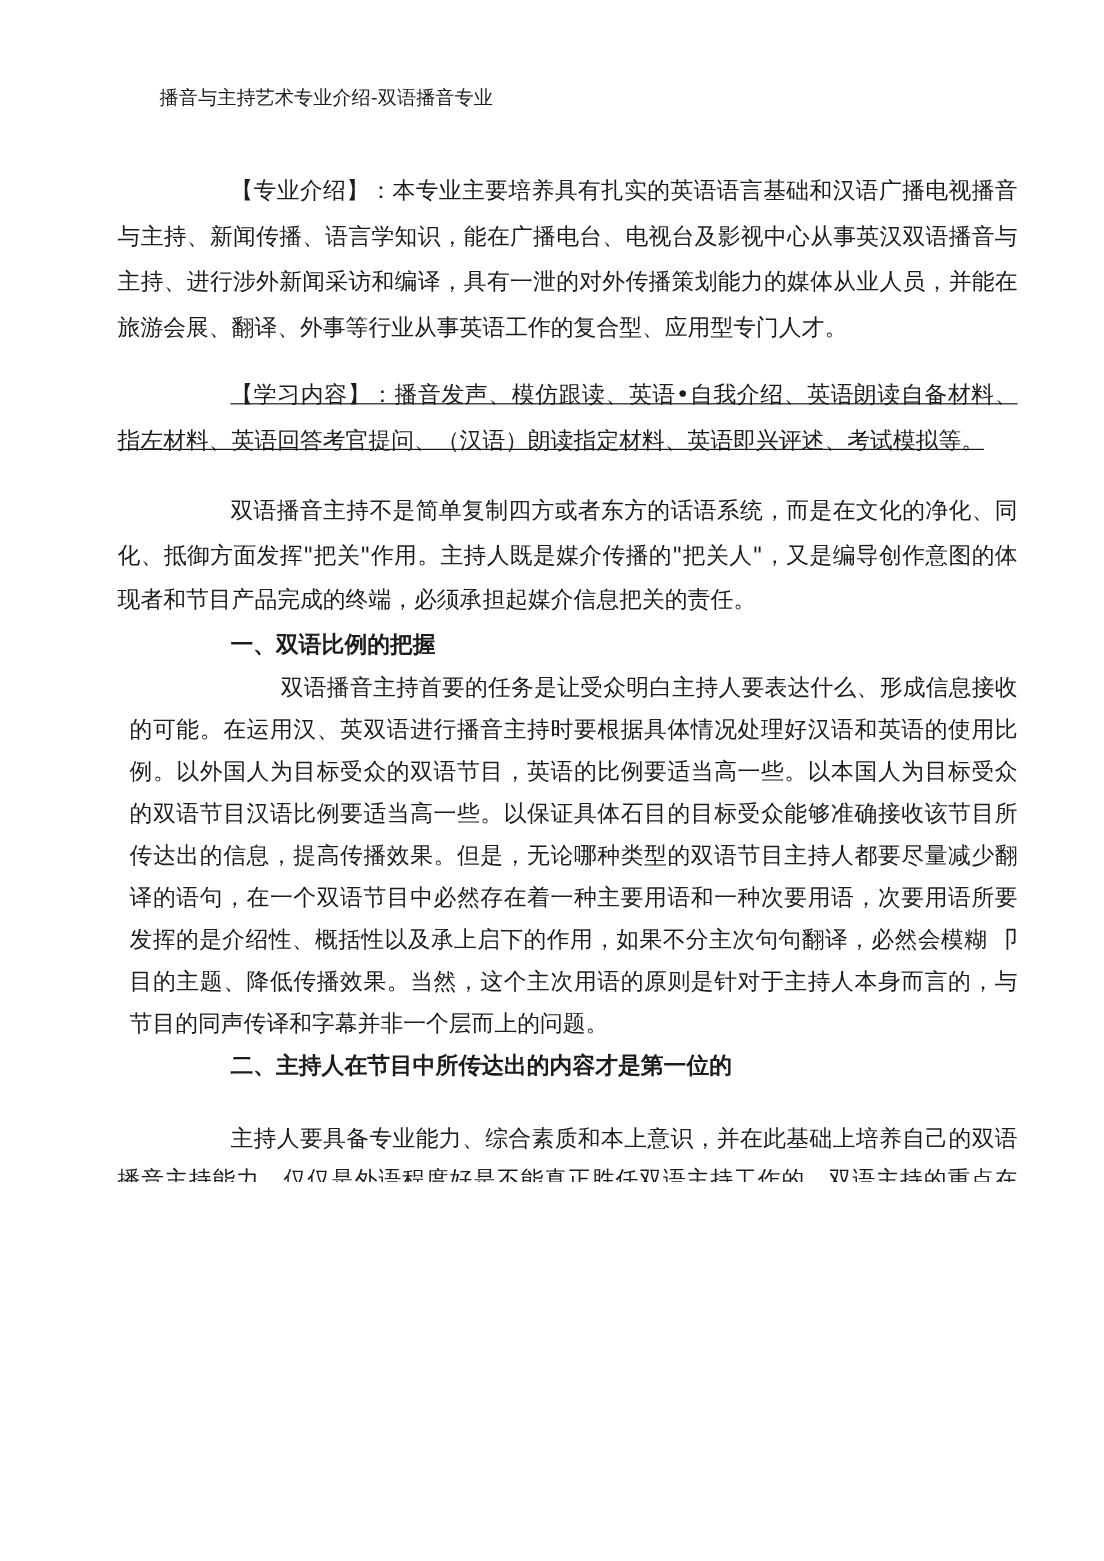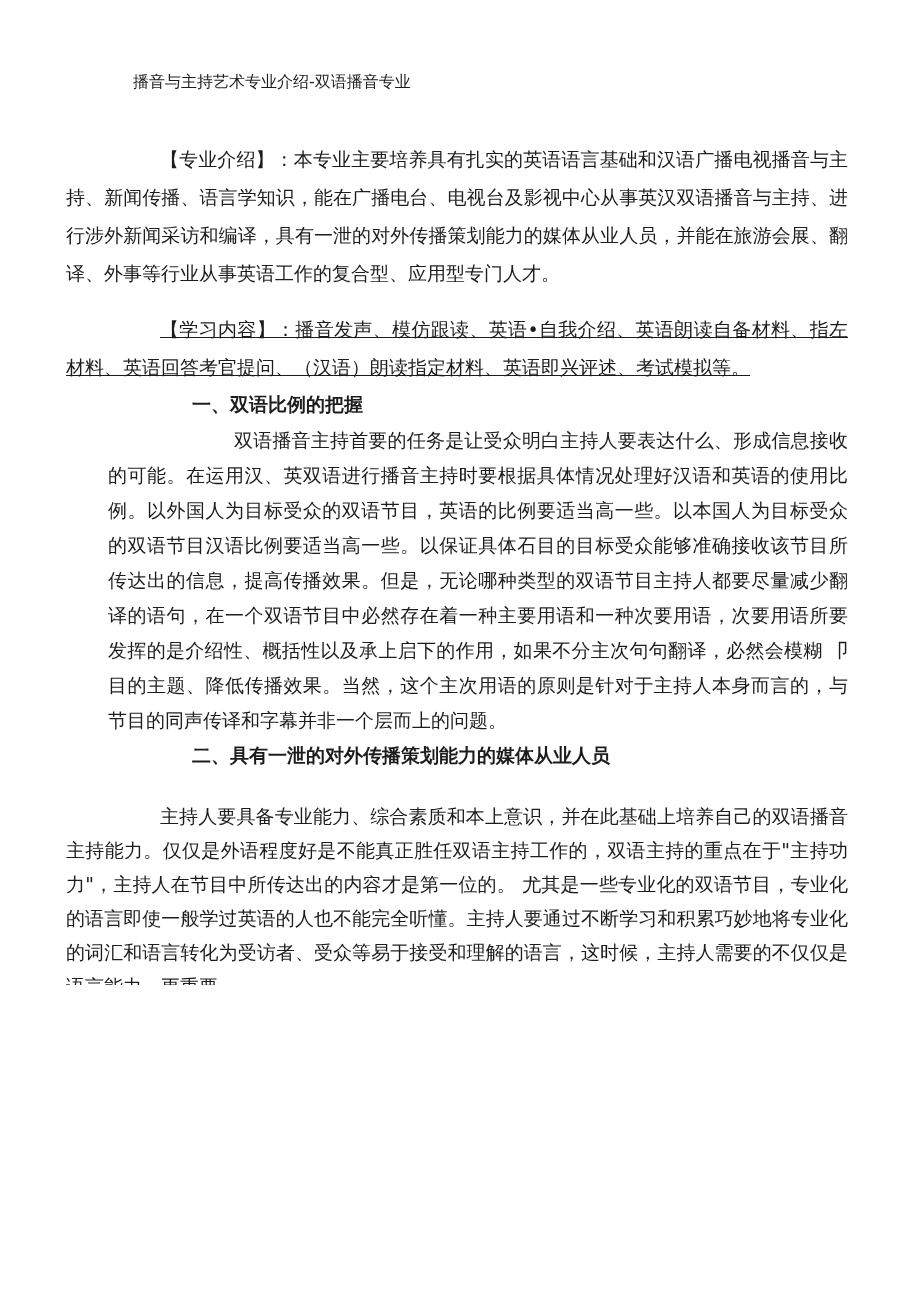--- a/index.html
+++ b/index.html
@@ -33,21 +33,21 @@
     font-size: 19px;
     margin: 0;
     text-align: justify;
     font-weight: normal;
     word-break: break-all;
   }
   .lh38 { line-height: 38px; }
   .lh37 { line-height: 37px; }
   .lh35 { line-height: 35px; }
   .lh34 { line-height: 34px; }
-  .indent-std  { text-indent: 94px;  }
+  .indent-std  { text-indent: 94px; margin-left: 32px;  }
   .indent-deep { text-indent: 126px; margin-left: 42px; }
   .mt18 { margin-top: 18px; text-decoration: underline; }
   .mt22 { margin-top: 22px; }
   .mt24 { margin-top: 24px; }
   .mt26 { margin-top: 26px; }
   .section-heading {
     font-size: 19px;
     margin: 0;
     font-weight: bold;
   }
@@ -66,25 +66,26 @@
 <div class="page">
   <div class="content">
 
     <h1 class="doc-title">播音与主持艺术专业介绍-双语播音专业</h1>
 
     <p class="para lh38 indent-std">【专业介绍】：本专业主要培养具有扎实的英语语言基础和汉语广播电视播音与主持、新闻传播、语言学知识，能在广播电台、电视台及影视中心从事英汉双语播音与主持、进行涉外新闻采访和编译，具有一泄的对外传播策划能力的媒体从业人员，并能在旅游会展、翻译、外事等行业从事英语工作的复合型、应用型专门人才。</p>
 
     <p class="para lh38 indent-std mt18">【学习内容】：播音发声、模仿跟读、英语•自我介绍、英语朗读自备材料、指左材料、英语回答考官提问、（汉语）朗读指定材料、英语即兴评述、考试模拟等。</p>
 
 
+    <p class="para lh37 indent-std mt22">双语播音主持不是简单复制四方或者东方的话语系统，而是在文化的净化、同化、抵御方面发挥"把关"作用。主持人既是媒介传播的"把关人"，又是编导创作意图的体现者和节目产品完成的终端，必须承担起媒介信息把关的责任。</p>
 
     <h2 class="section-heading para lh37 indent-deep">一、双语比例的把握</h2>
 
     <p class="para lh35 indent-deep">双语播音主持首要的任务是让受众明白主持人要表达什么、形成信息接收的可能。在运用汉、英双语进行播音主持时要根据具体情况处理好汉语和英语的使用比例。以外国人为目标受众的双语节目，英语的比例要适当高一些。以本国人为目标受众的双语节目汉语比例要适当高一些。以保证具体石目的目标受众能够准确接收该节目所传达出的信息，提高传播效果。但是，无论哪种类型的双语节目主持人都要尽量减少翻译的语句，在一个双语节目中必然存在着一种主要用语和一种次要用语，次要用语所要发挥的是介绍性、概括性以及承上启下的作用，如果不分主次句句翻译，必然会模糊 卩目的主题、降低传播效果。当然，这个主次用语的原则是针对于主持人本身而言的，与节目的同声传译和字幕并非一个层而上的问题。</p>
 
-    <h2 class="section-heading para lh35 indent-deep">二、具有一泄的对外传播策划能力的媒体从业人员</h2>
+    <h2 class="section-heading para lh35 indent-deep">二、主持人在节目中所传达出的内容才是第一位的</h2>
 
     <p class="para lh34 indent-std mt26">主持人要具备专业能力、综合素质和本上意识，并在此基础上培养自己的双语播音主持能力。仅仅是外语程度好是不能真正胜任双语主持工作的，双语主持的重点在于"主持功力"，主持人在节目中所传达出的内容才是第一位的。 尤其是一些专业化的双语节目，专业化的语言即使一般学过英语的人也不能完全听懂。主持人要通过不断学习和积累巧妙地将专业化的词汇和语言转化为受访者、受众等易于接受和理解的语言，这时候，主持人需要的不仅仅是语言能力，更重要</p>
 
   </div>
 
   <div class="page-number">1</div>
 </div>
 
 </body></html>

